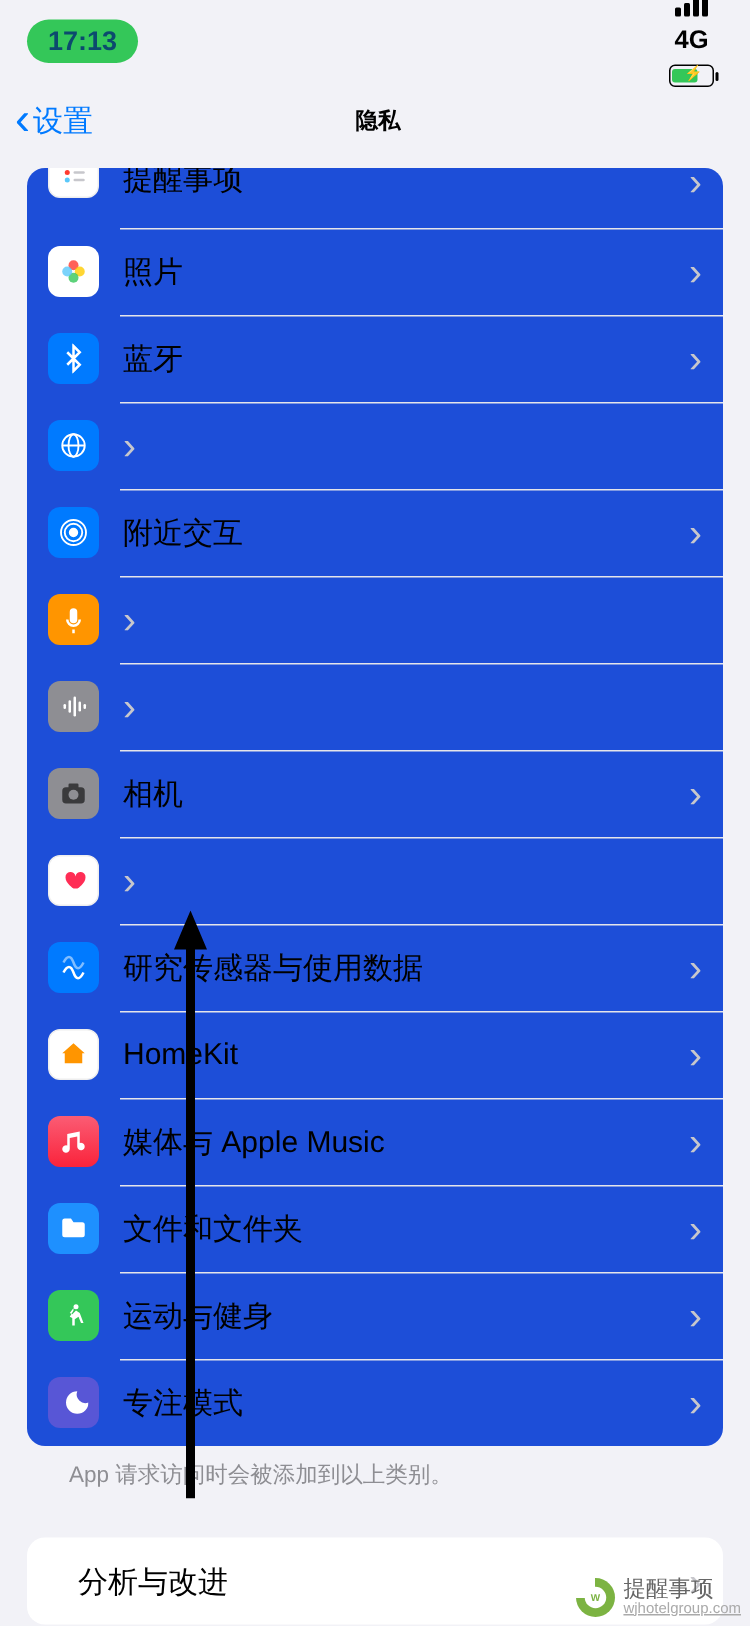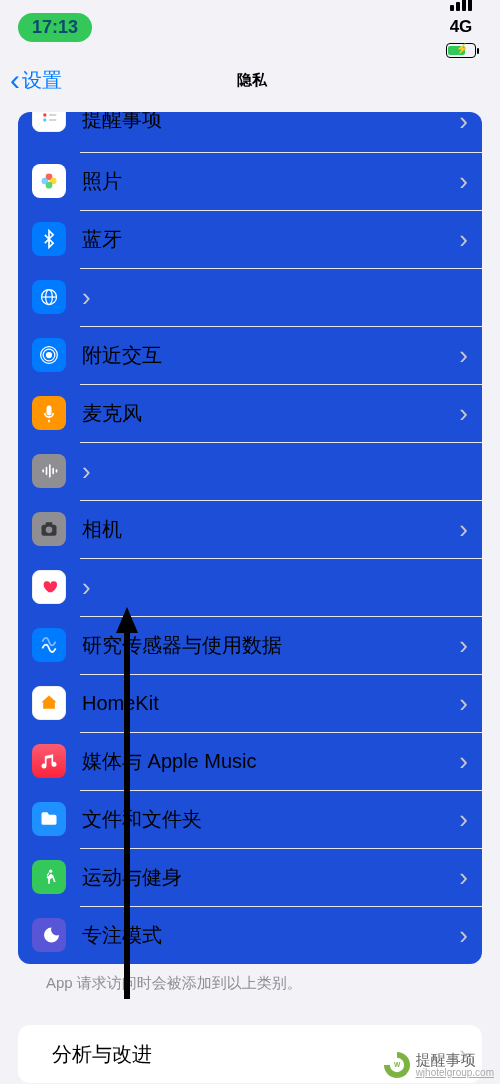--- a/index.html
+++ b/index.html
@@ -142,21 +142,20 @@
         <span class="label">附近交互</span>
         <span class="chev">›</span>
       </div>
       <div class="row">
         <div class="icon ic-mic">
           <svg viewBox="0 0 24 24" fill="#fff">
             <rect x="9" y="3" width="6" height="12" rx="3"></rect>
             <path d="M6 12a6 6 0 0012 0h-2a4 4 0 01-8 0H6zm5 8h2v3h-2z"></path>
           </svg>
         </div>
-        <span class="label">麦克风</span>
         <span class="chev">›</span>
       </div>
       <div class="row">
         <div class="icon ic-speech">
           <svg viewBox="0 0 24 24" fill="#fff">
             <rect x="4" y="10" width="2" height="4" rx="1"></rect>
             <rect x="8" y="7" width="2" height="10" rx="1"></rect>
             <rect x="12" y="4" width="2" height="16" rx="1"></rect>
             <rect x="16" y="8" width="2" height="8" rx="1"></rect>
             <rect x="20" y="10" width="2" height="4" rx="1"></rect>

